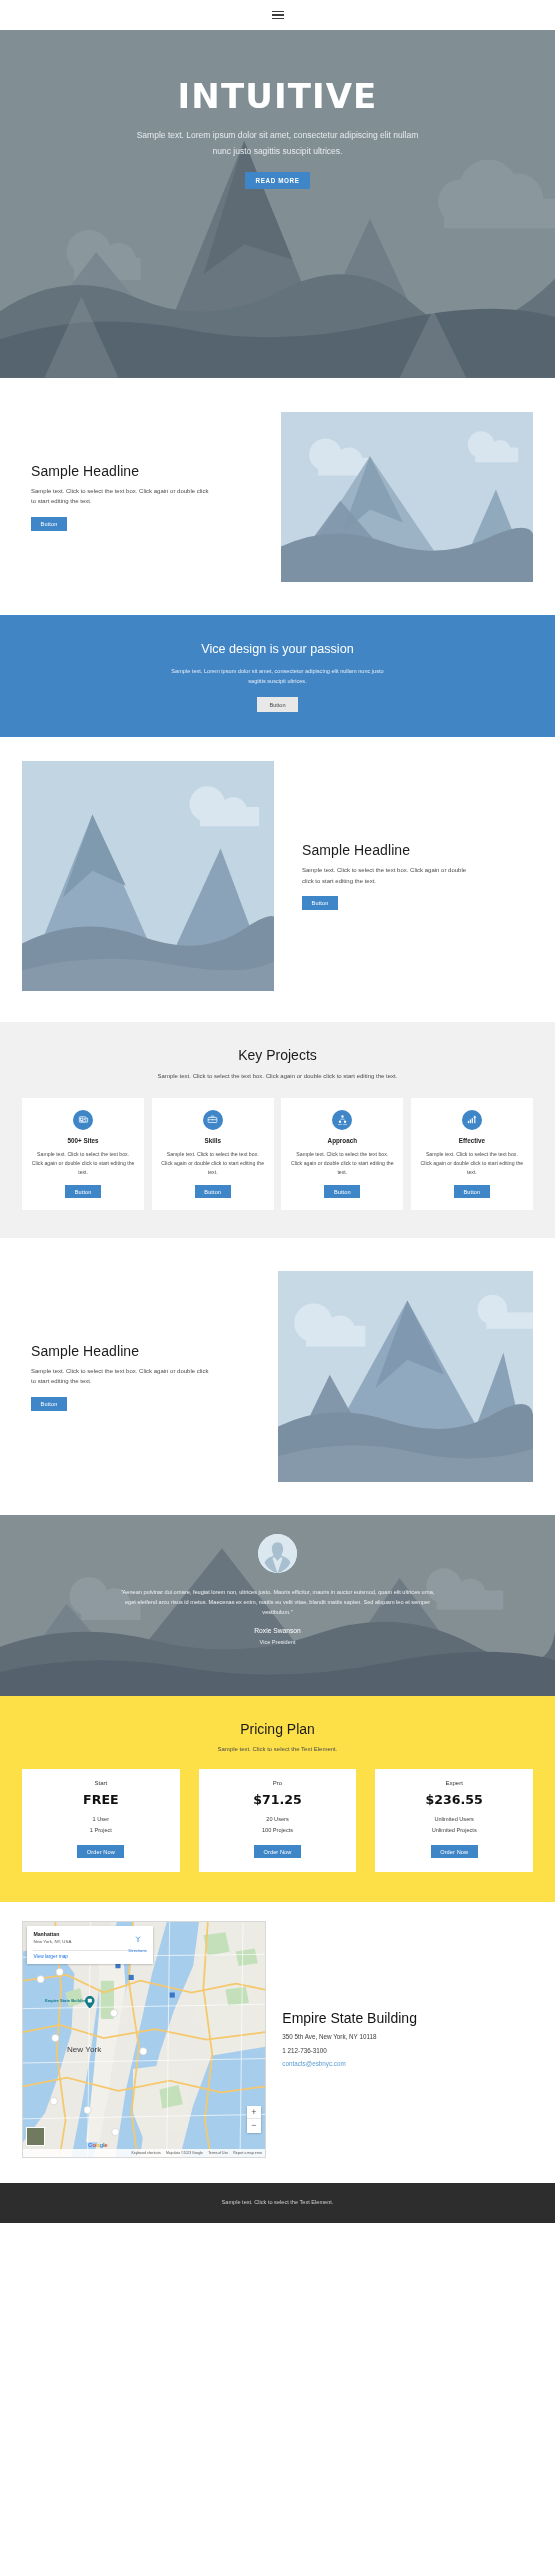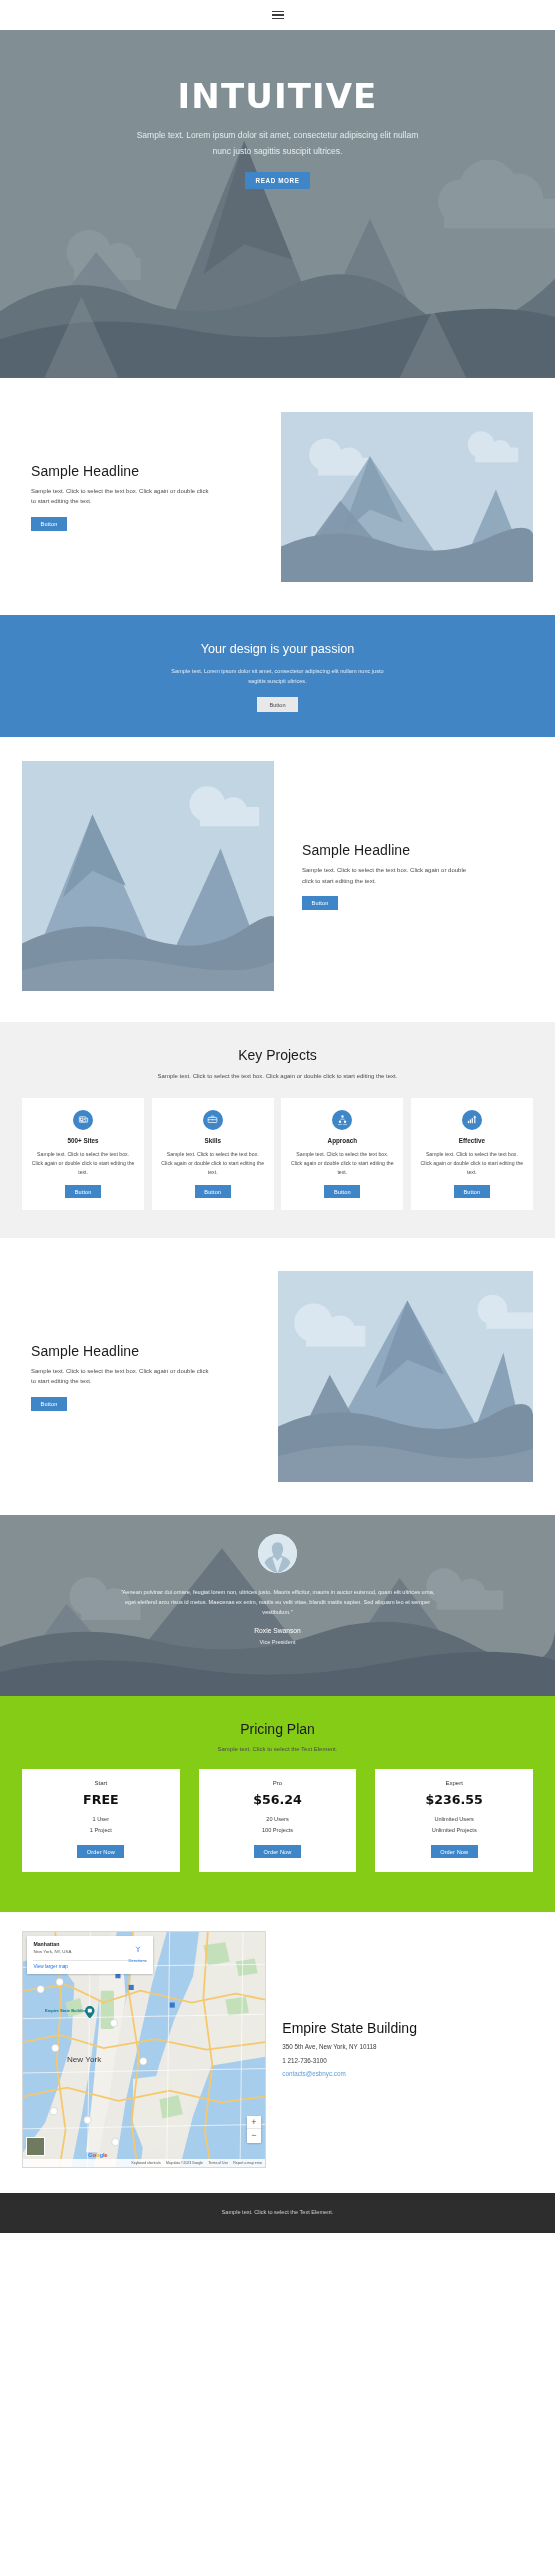--- a/index.html
+++ b/index.html
@@ -163,21 +163,21 @@
     overflow: hidden;
   }
   .quote {
     color: #eef2f4; font-size: 5.6px; line-height: 1.85;
     width: 326px; margin: 13.3px auto 0;
   }
   .tname { color: #ffffff; font-size: 6.7px; margin-top: 9.6px; }
   .trole { color: #e5eaec; font-size: 5.6px; margin-top: 5.2px; }
 
   
-  .pricing { background: #84cc16; padding: 25px 0 40px; text-align: center; }
+  .pricing { background: #fde047; padding: 25px 0 30px; text-align: center; }
   .pricing h2 { font-size: 14px; font-weight: normal; color: #1c1c1c; }
   .pricing .lead { font-size: 6px; color: #4c4c4c; margin-top: 9px; }
   .plans { display: flex; gap: 19px; margin-top: 16.3px; }
   .plan { background: #ffffff; flex: 1; padding: 11px 7.4px 13.3px; }
   .plan .pname { font-size: 6px; color: #333; }
   .plan .price {
     font-family: "DejaVu Sans", sans-serif;
     font-size: 12.6px; font-weight: bold; color: #111; margin-top: 6.7px;
   }
   .plan .feat { font-size: 5.6px; color: #3d3d3d; margin-top: 8.1px; line-height: 1.65; }
@@ -301,21 +301,21 @@
         <path d="M235 230 L290 105 L340 230 Z" fill="#90a9bd"></path>
         <path d="M120 60 L165 150 L120 132 L82 165 Z" fill="#87a0b4"></path>
         <path d="M0 230 L80 120 L175 230 Z" fill="#8196aa" opacity=".9"></path>
         <path d="M0 182 Q70 150 140 176 T280 170 T340 182 L340 230 L0 230 Z" fill="#7d91a4"></path>
       </svg>
     </div>
   </div>
 </section>
 
 <section class="sec banner">
-  <h2>Your design is your passion</h2>
+  <h2>Vice design is your passion</h2>
   <p>Sample text. Lorem ipsum dolor sit amet, consectetur adipiscing elit nullam nunc justo sagittis suscipit ultrices.</p>
   <button class="btn">Button</button>
 </section>
 
 <section class="sec" style="padding:24px 0 31px;">
   <div class="wrap split">
     <div class="col pic" style="flex:0 0 252px;height:230px;">
       <svg viewBox="0 0 340 310" preserveAspectRatio="none" style="display:block;width:100%;height:100%;">
         <rect width="340" height="310" fill="#c2d5e3"></rect>
         <g fill="#d9e6ef">
@@ -473,21 +473,21 @@
         <div class="pname">Start</div>
         <div class="price">FREE</div>
         <div class="feat">1 User</div>
         <div class="feat" style="margin-top:1.5px;">1 Project</div>
         <button class="btn btn-sm">Order Now</button>
       </div>
 
 
       <div class="plan">
         <div class="pname">Pro</div>
-        <div class="price">$56.24</div>
+        <div class="price">$71.25</div>
         <div class="feat">20 Users</div>
         <div class="feat" style="margin-top:1.5px;">100 Projects</div>
         <button class="btn btn-sm">Order Now</button>
       </div>
 
       <div class="plan">
         <div class="pname">Expert</div>
         <div class="price">$236.55</div>
         <div class="feat">Unlimited Users</div>
         <div class="feat" style="margin-top:1.5px;">Unlimited Projects</div>

